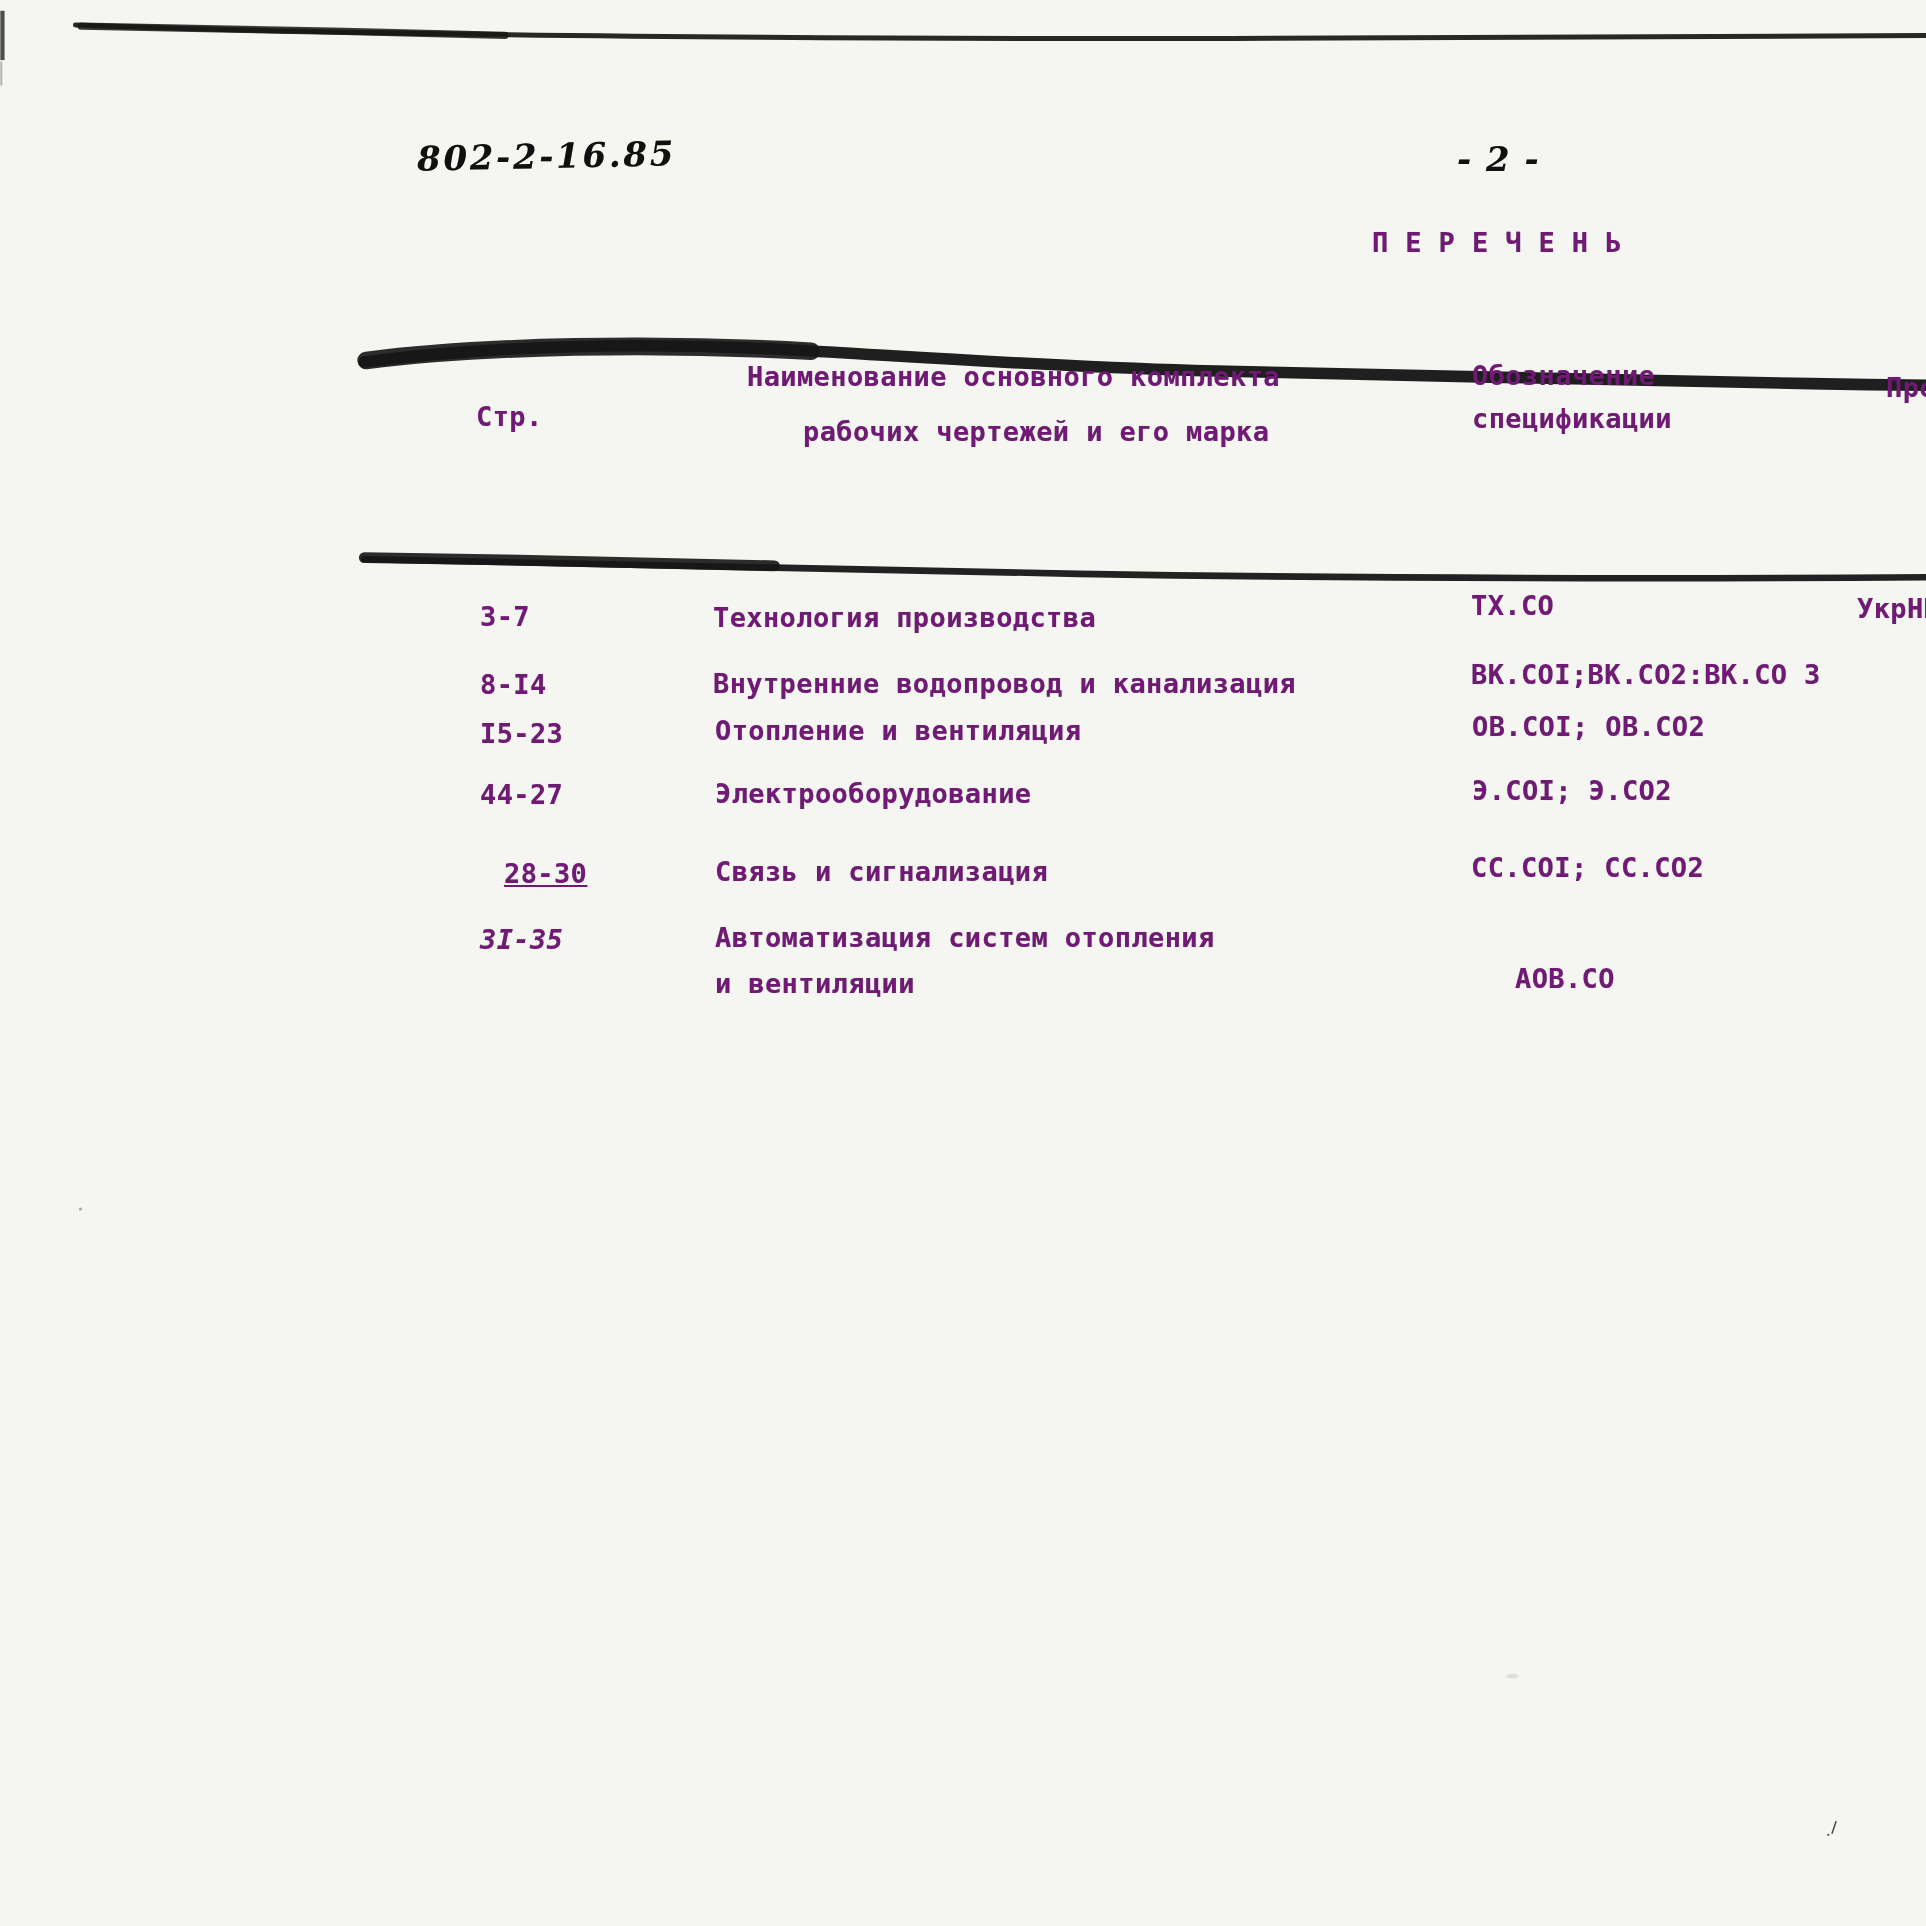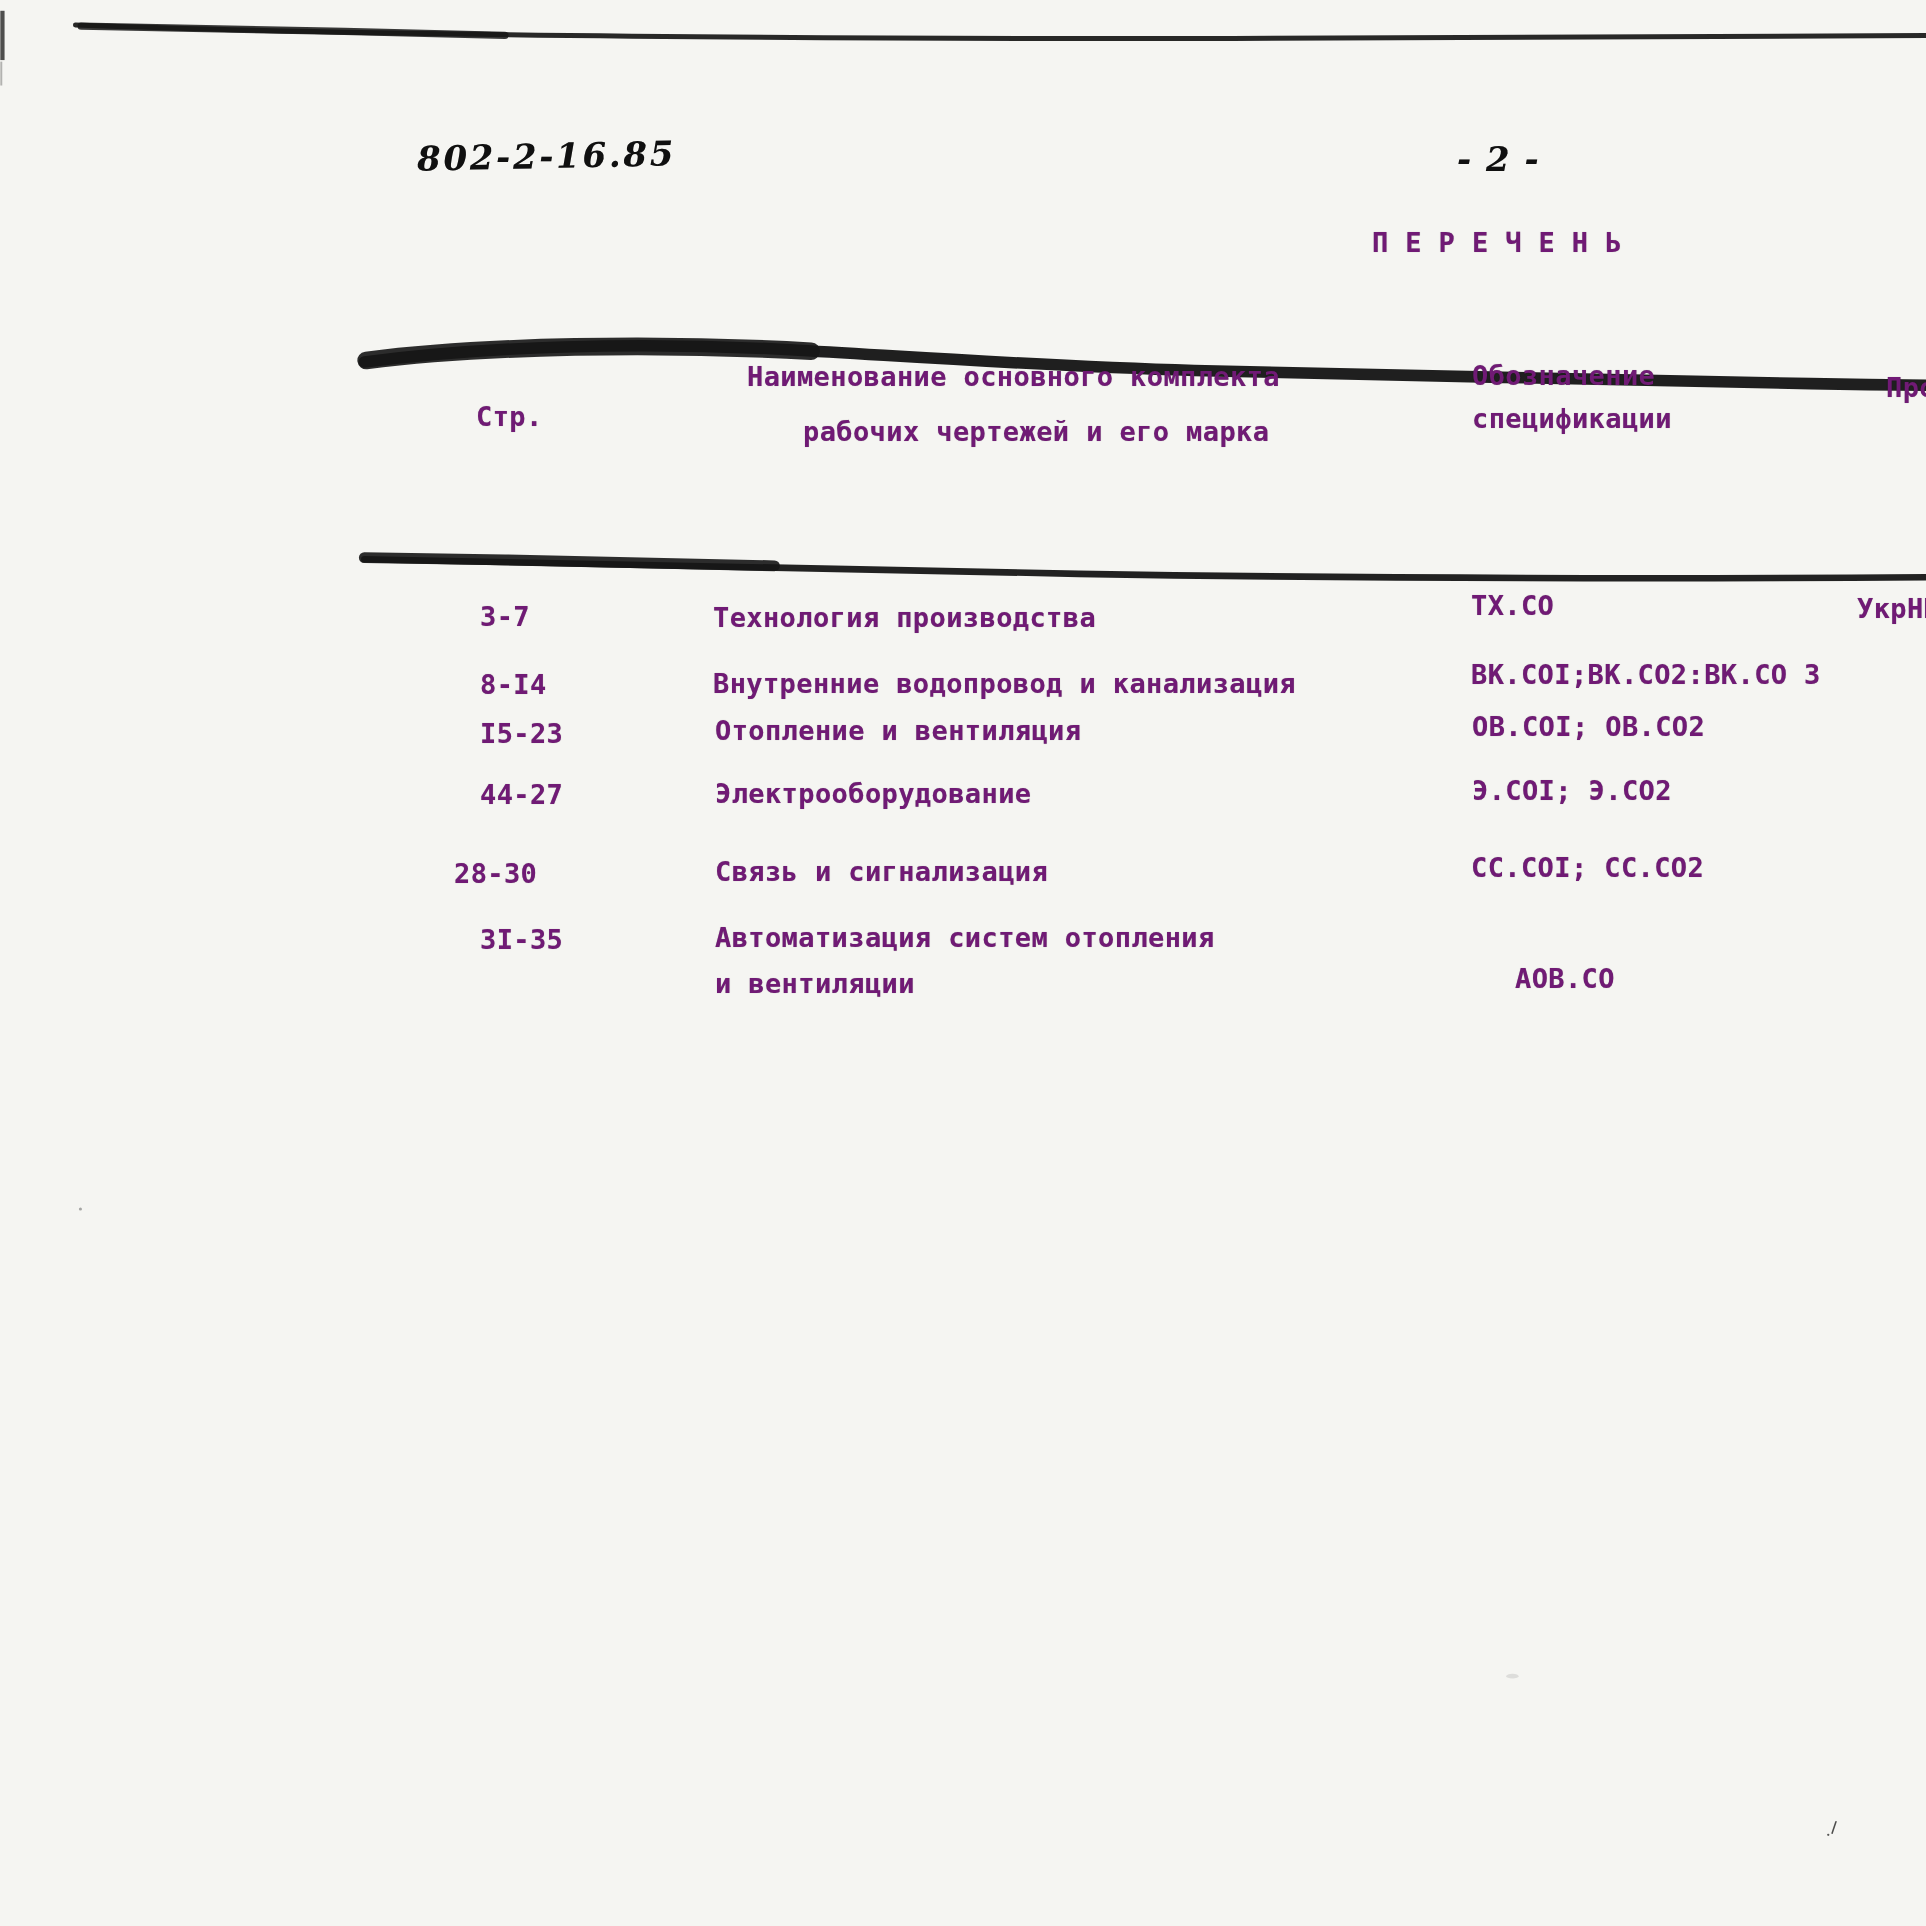--- a/index.html
+++ b/index.html
@@ -109,28 +109,28 @@
   </div>
 
   <div>
     <div class="tw" style="left:480px;top:781px;">44-27</div>
     <div class="tw" style="left:715px;top:780px;">Электрооборудование</div>
     <div class="tw" style="left:1472px;top:777px;">Э.СОI; Э.СО2</div>
 
   </div>
 
   <div>
-    <div class="tw" style="left:454px;top:860px;">28-30</div>
+    <div class="tw" style="left:504px;top:860px;text-decoration:underline;">28-30</div>
     <div class="tw" style="left:715px;top:858px;">Связь и сигнализация</div>
     <div class="tw" style="left:1471px;top:854px;">СС.СОI; СС.СО2</div>
 
   </div>
 
   <div>
-    <div class="tw" style="left:480px;top:926px;">3I-35</div>
+    <div class="tw" style="left:480px;top:926px;font-style:italic;">3I-35</div>
     <div class="tw" style="left:715px;top:924px;">Автоматизация систем отопления</div>
     <div class="tw" style="left:715px;top:970px;">и вентиляции</div>
     <div class="tw" style="left:1471px;top:965px;margin-left:44px;">АОВ.СО</div>
 
   </div>
 
 </div>
 
 
 </body></html>

